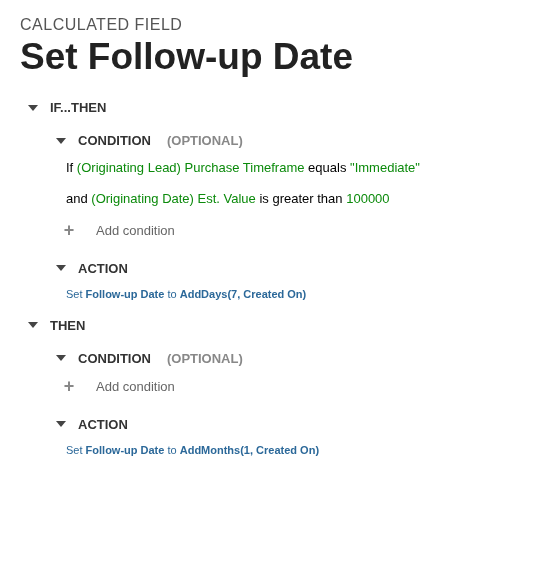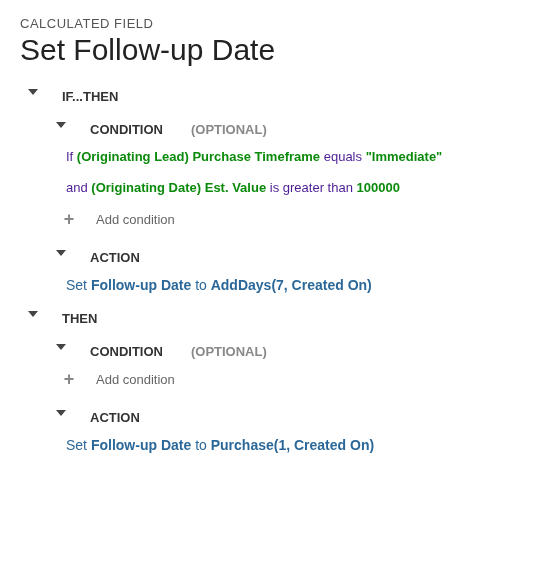--- a/index.html
+++ b/index.html
@@ -5,38 +5,38 @@
   body {
     font-family: "Segoe UI", Arial, sans-serif;
     background: #fff;
     margin: 0;
     padding: 16px 20px;
     color: #333;
     width: 533px;
     box-sizing: border-box;
   }
   .subtitle {
-    font-size: 13px;
+    font-size: 16px;
     letter-spacing: 0.5px;
     color: #555;
     margin-bottom: 2px;
   }
   .title {
-    font-size: 30px;
-    font-weight: 400;
+    font-size: 37px;
+    font-weight: 700;
     color: #222;
     margin: 0 0 18px 0;
   }
   .node {
     margin-top: 10px;
   }
   .node-header {
     display: flex;
-    align-items: flex-start;
-    gap: 24px;
+    align-items: center;
+    gap: 12px;
     font-size: 13px;
     font-weight: 700;
     color: #333;
     padding: 4px 0;
   }
   .caret {
     width: 0;
     height: 0;
     border-left: 5px solid transparent;
     border-right: 5px solid transparent;
@@ -50,24 +50,24 @@
   }
   .children {
     margin-left: 28px;
   }
   .expr {
     font-size: 13px;
     color: #0b8a0b;
     padding: 6px 0 4px 14px;
     line-height: 1.6;
   }
-  .expr .kw { color: #4c1d95; text-align: center; }
-  .expr .bold { font-weight: 700; }
+  .expr .kw { color: #000000; text-align: center; }
+  .expr .bold { font-weight: 400; }
   .action-expr {
-    font-size: 14px;
+    font-size: 11px;
     padding: 8px 0 4px 14px;
   }
   .action-expr .set { color: #2b6899; }
   .action-expr .field { color: #2b6899; font-weight: 700; }
   .action-expr .to { color: #2b6899; }
   .action-expr .fn { color: #2b6899; font-weight: 700; }
   .add-row {
     display: flex;
     align-items: center;
     gap: 18px;
@@ -158,18 +158,18 @@
 
     <div class="node">
       <div class="node-header">
         <span class="caret"></span>
         <span>ACTION</span>
       </div>
       <div class="action-expr">
         <span class="set">Set</span>
         <span class="field">Follow-up Date</span>
         <span class="to">to</span>
-        <span class="fn">Purchase(1, Created On)</span>
+        <span class="fn">AddMonths(1, Created On)</span>
       </div>
     </div>
 
   </div>
 </div>
 
 </body></html>

